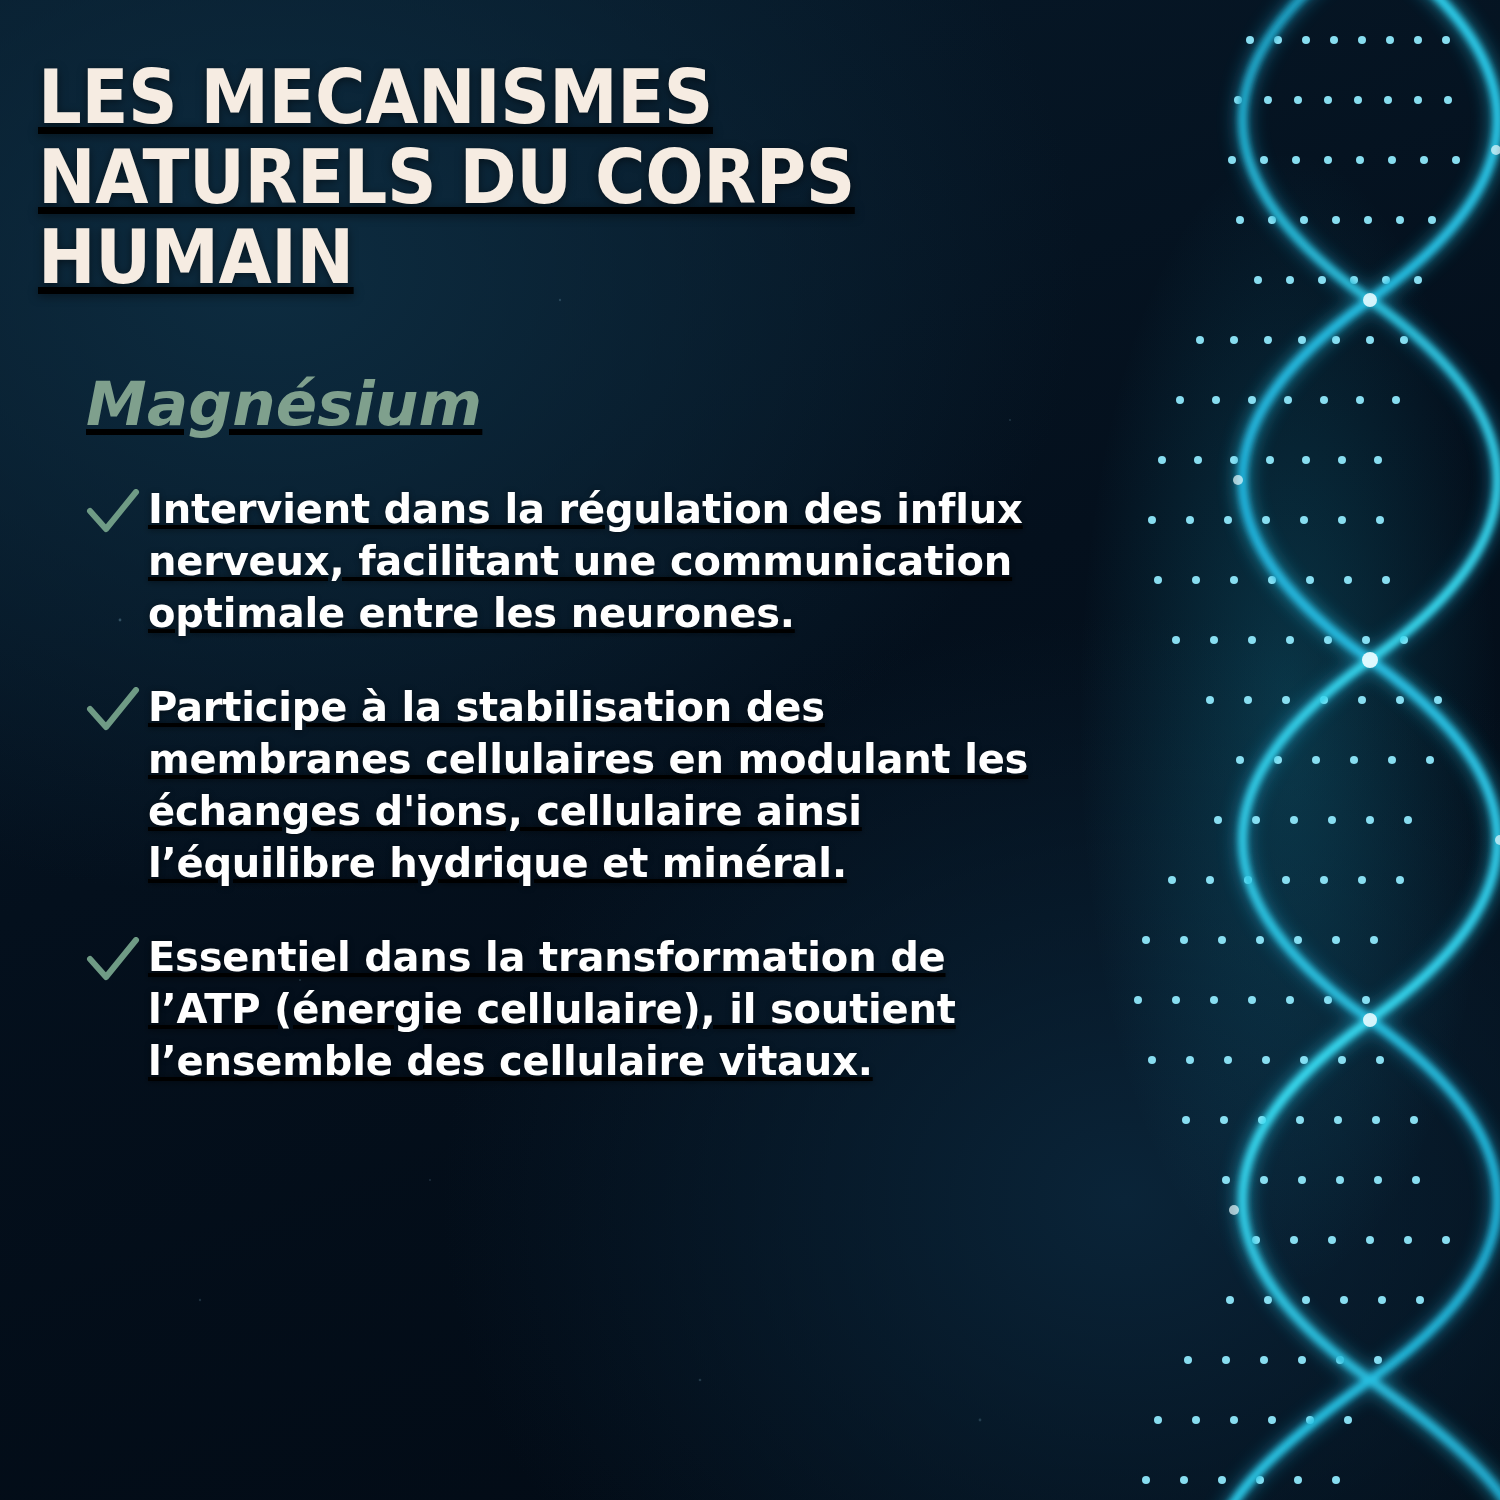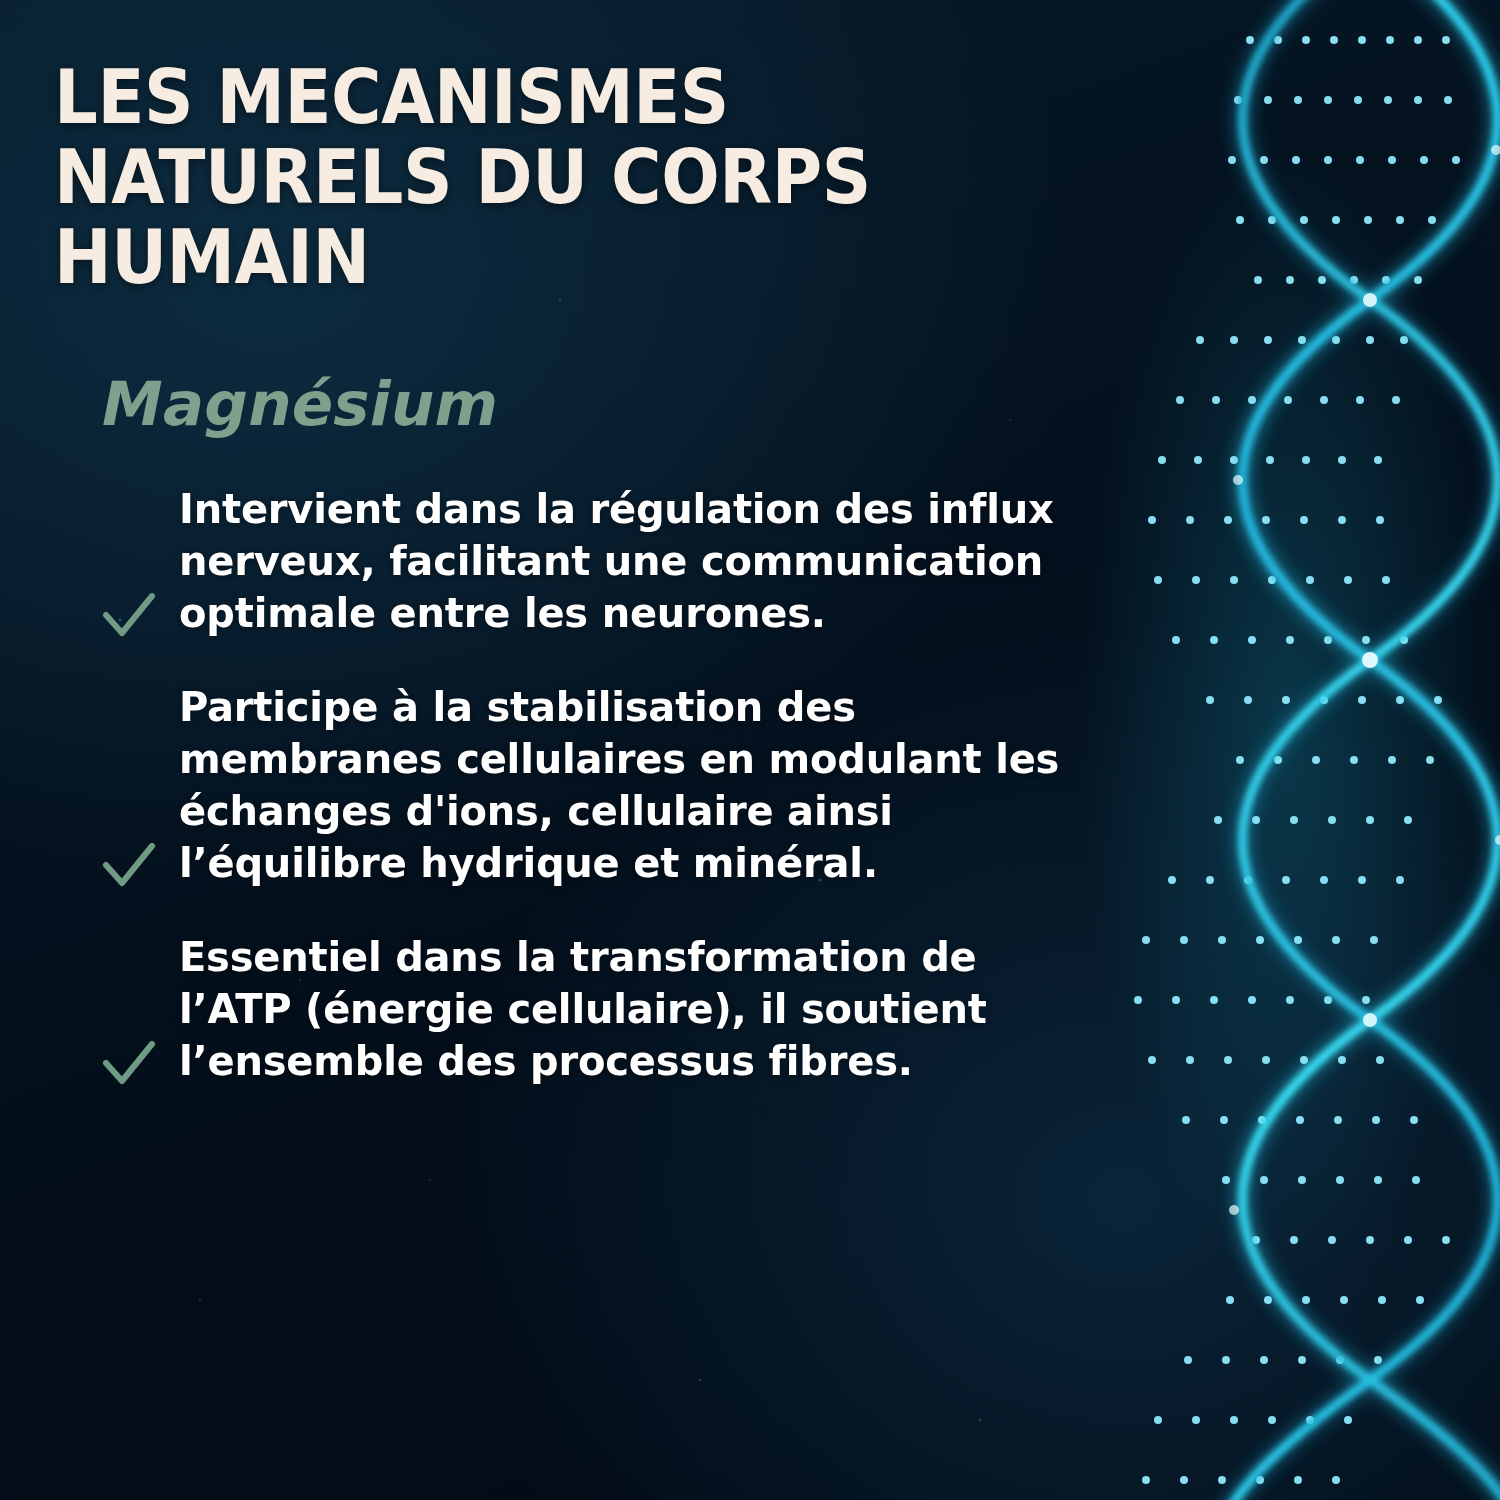--- a/index.html
+++ b/index.html
@@ -42,23 +42,24 @@
     right: -60px;
     width: 680px;
     height: 1560px;
     background: radial-gradient(ellipse 44% 52% at 60% 46%, rgba(30,190,225,.22) 0%, rgba(10,60,90,0) 70%);
     pointer-events: none;
   }
 
   
   .content {
     position: absolute;
-    left: 54px;
+    left: 38px;
     top: 58px;
     width: 1040px;
+    text-decoration: underline;
   }
   .title {
     color: #f6ece2;
     font-family: "DejaVu Sans", sans-serif;
     font-weight: 700;
     font-size: 74px;
     line-height: 1.08;
     letter-spacing: -0.5px;
     text-transform: uppercase;
     margin: 0 0 0 0;
@@ -75,23 +76,22 @@
     font-size: 61px;
     letter-spacing: 0.2px;
   }
   .bullets {
     list-style: none;
     margin: 44px 0 0 0;
     padding: 0 0 0 48px;
   }
   .bullet {
     display: flex;
-    align-items: flex-end;
+    align-items: flex-start;
     margin-bottom: 42px;
-    gap: 15px;
   }
   .check {
     flex: 0 0 auto;
     width: 62px;
     margin-top: 6px;
     color: #6f9b85;
   }
   .check svg { display: block; }
   .bullet-text {
     color: #ffffff;
@@ -419,17 +419,17 @@
         </span>
         <span class="bullet-text">Participe à la stabilisation des membranes cellulaires en modulant les échanges d'ions, cellulaire ainsi l’équilibre hydrique et minéral.</span>
       </li>
 
       <li class="bullet">
         <span class="check">
           <svg width="54" height="46" viewBox="0 0 54 46" fill="none">
             <path d="M4 22 L20 40 L50 3" stroke="currentColor" stroke-width="6" stroke-linecap="round" stroke-linejoin="round"></path>
           </svg>
         </span>
-        <span class="bullet-text">Essentiel dans la transformation de l’ATP (énergie cellulaire), il soutient l’ensemble des processus fibres.</span>
+        <span class="bullet-text">Essentiel dans la transformation de l’ATP (énergie cellulaire), il soutient l’ensemble des cellulaire vitaux.</span>
       </li>
     </ul>
   </div>
 </div>
 
 </body></html>

